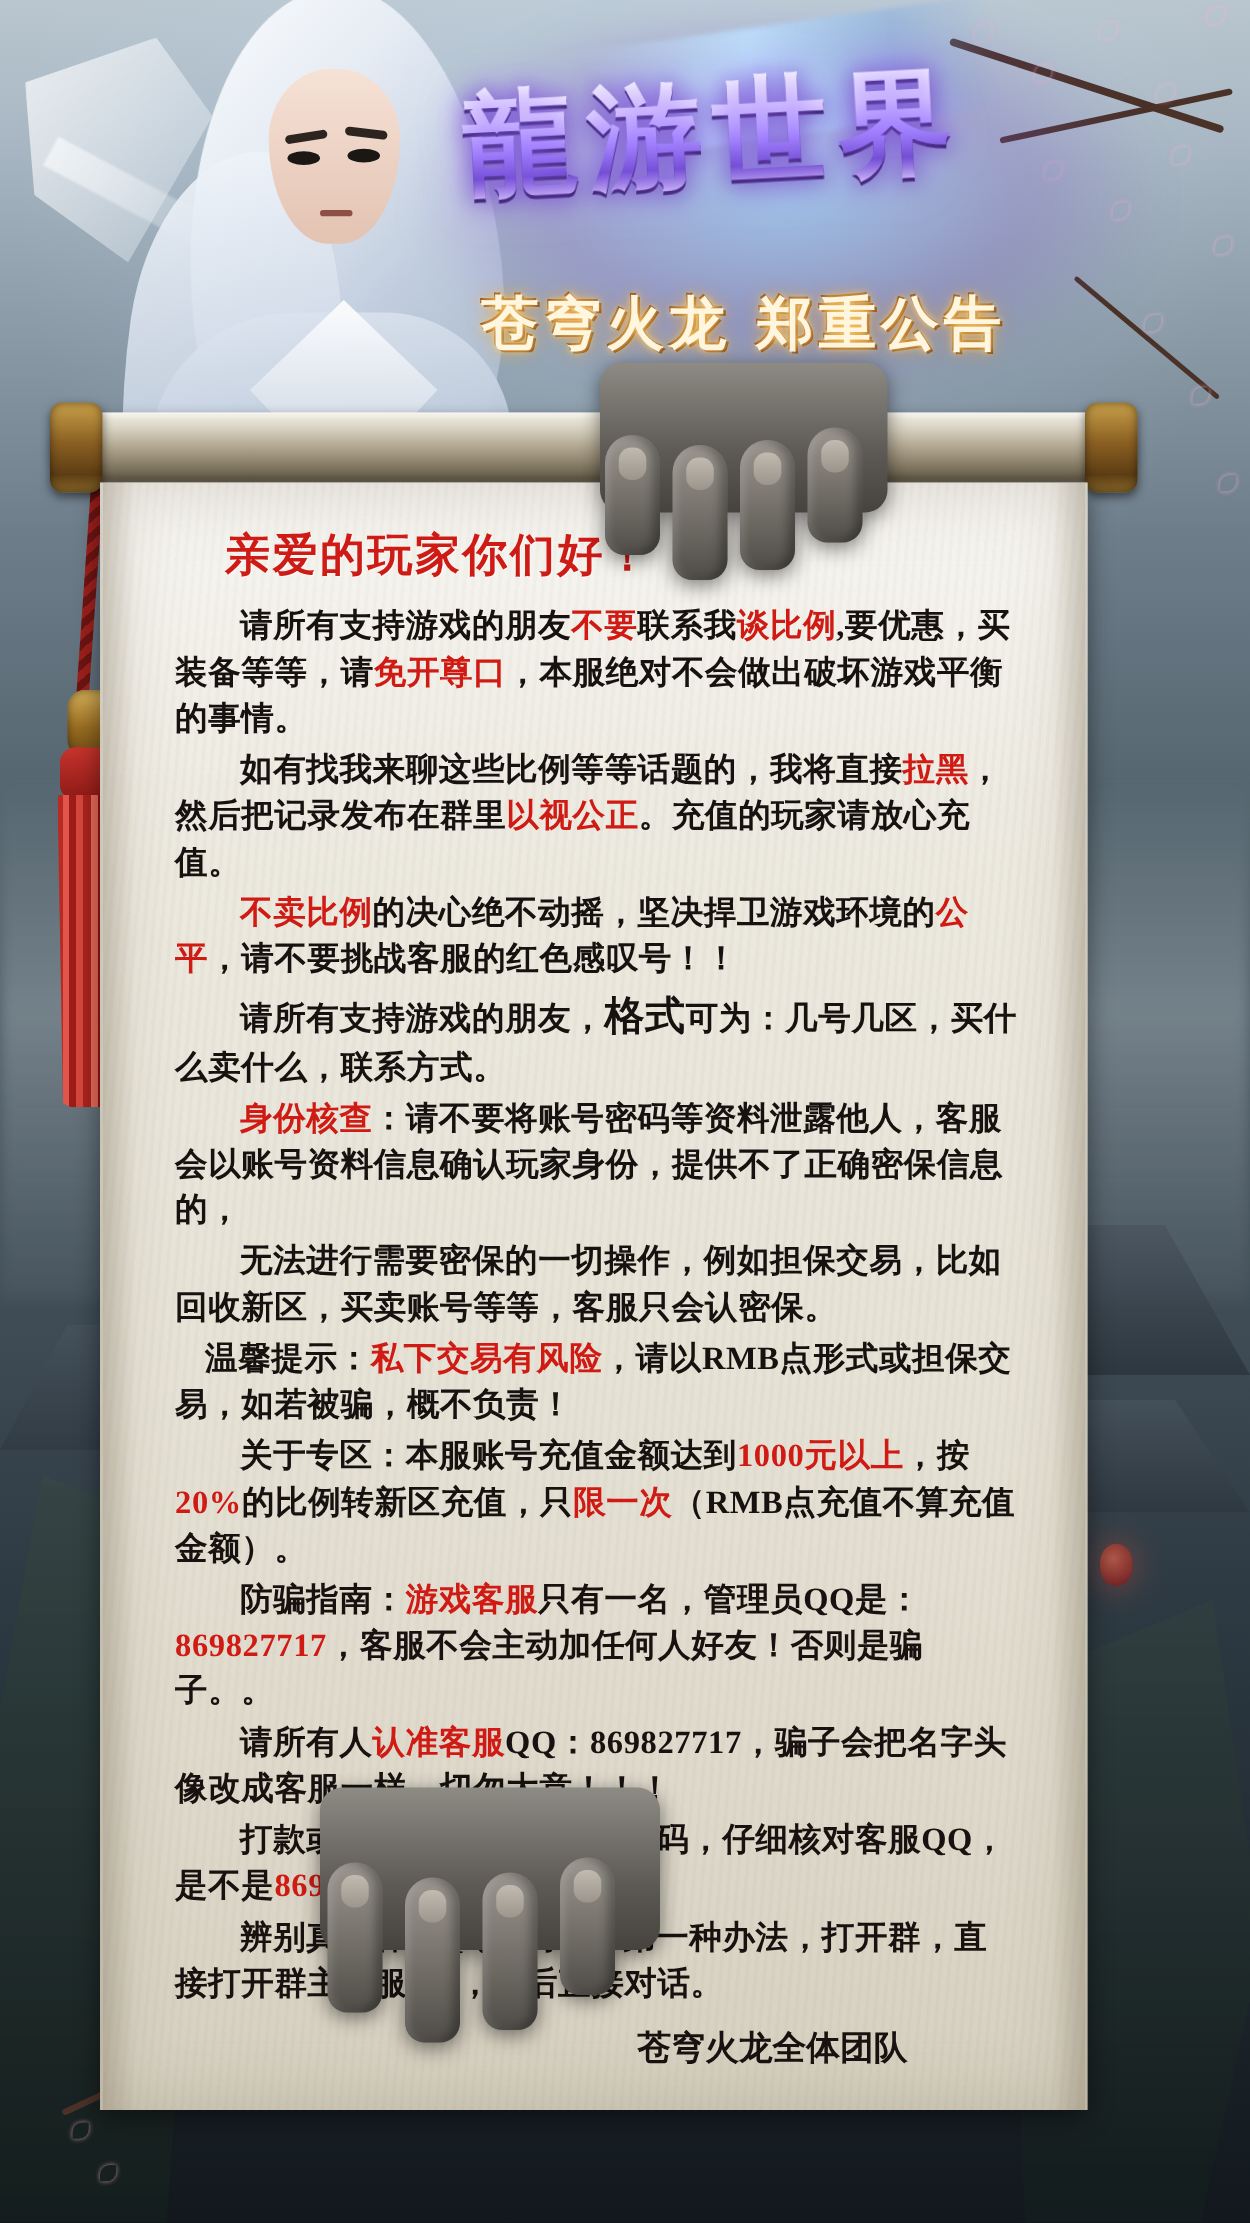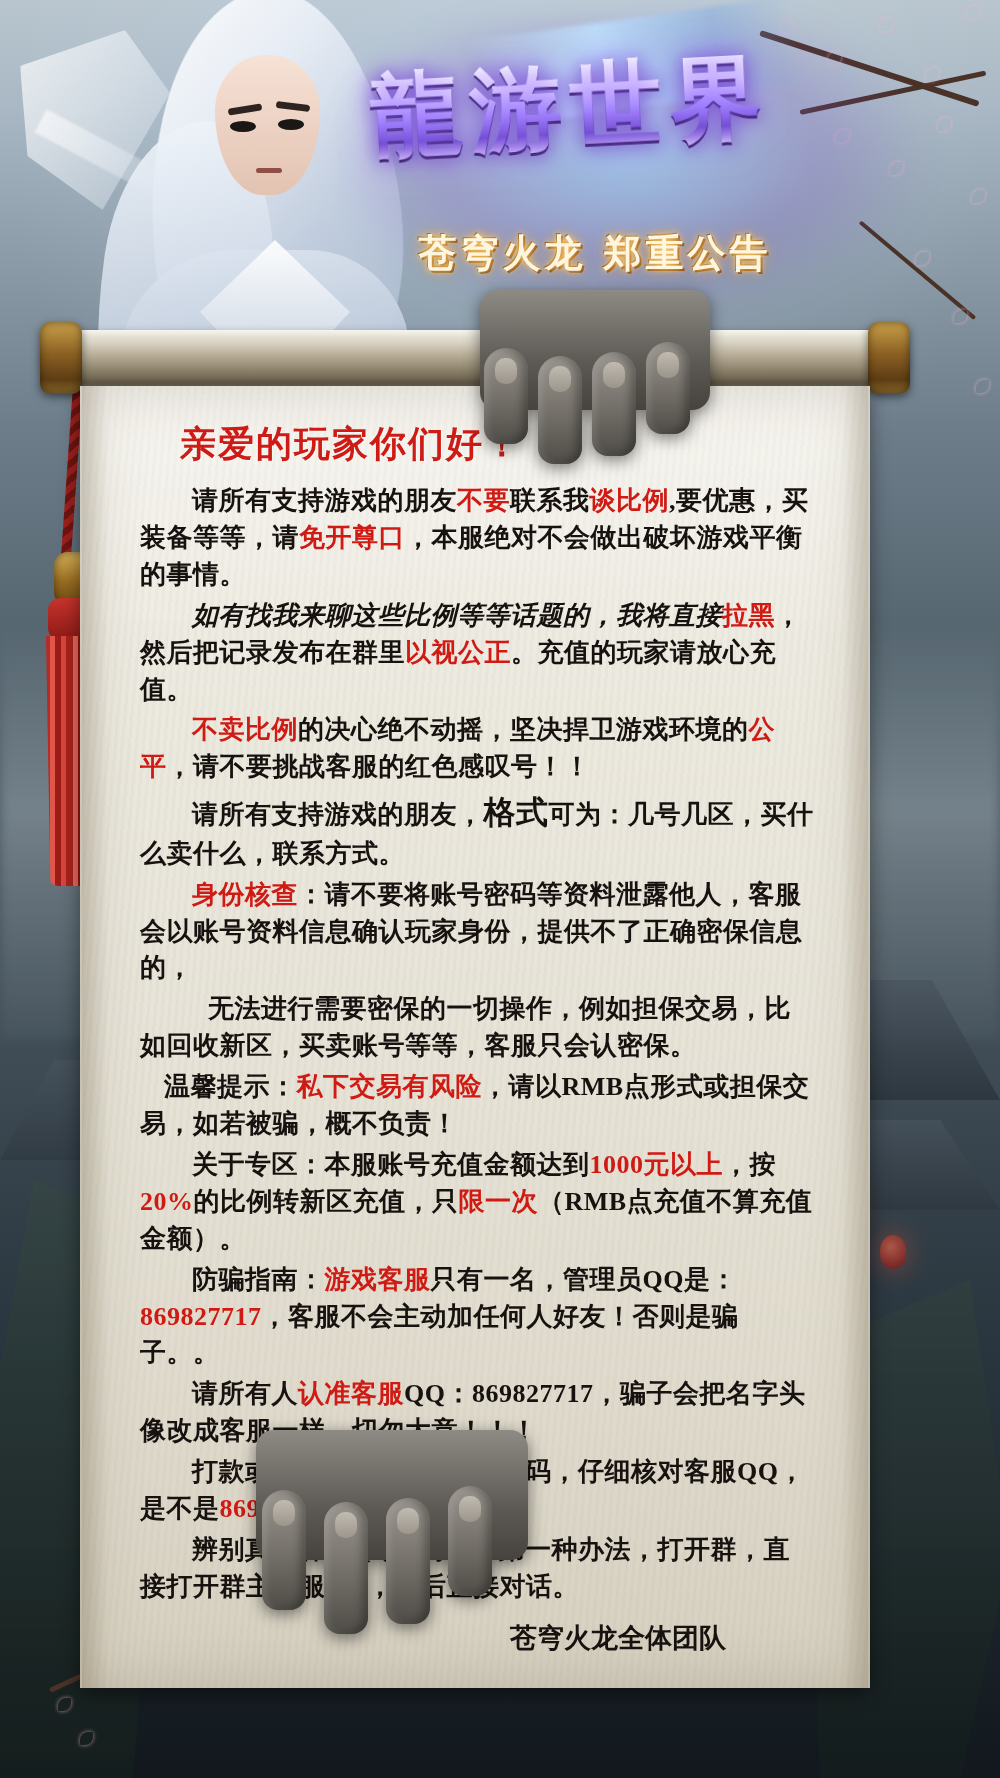--- a/index.html
+++ b/index.html
@@ -210,21 +210,21 @@
     filter: drop-shadow(0 3px 0 #3b1f6e) drop-shadow(0 0 14px rgba(170,130,255,.7));
     transform: rotate(-3deg);
   }
   .subtitle {
     position: absolute;
     left: 380px; top: 228px;
     width: 430px;
     text-align: center;
     font-family: "DejaVu Serif", "Liberation Serif", serif;
     font-weight: bold;
-    font-size: 38px;
+    font-size: 46px;
     letter-spacing: 4px;
     color: #fff6e0;
     text-shadow:
       0 0 6px #ffd37a,
       0 0 14px rgba(255,170,40,.85),
       2px 2px 0 #7a3c0a,
       -1px -1px 0 #7a3c0a;
   }
 
   
@@ -438,25 +438,25 @@
     <div class="knot"></div>
     <div class="fringe"></div>
   </div>
 
   <div class="scroll-wrap">
     <div class="scroll-rod top"></div>
     <div class="scroll-body">
       <div class="greeting">亲爱的玩家你们好！</div>
       <div id="paragraphs">
           <p class="para"><span style="color: rgb(23, 18, 15);">请所有支持游戏的朋友</span><span style="color: rgb(208, 26, 20);">不要</span><span style="color: rgb(23, 18, 15);">联系我</span><span style="color: rgb(208, 26, 20);">谈比例</span><span style="color: rgb(23, 18, 15);">,要优惠，买装备等等，请</span><span style="color: rgb(208, 26, 20);">免开尊口</span><span style="color: rgb(23, 18, 15);">，本服绝对不会做出破坏游戏平衡的事情。</span></p>
-          <p class="para"><span style="color: rgb(23, 18, 15); font-style: italic;">如有找我来聊这些比例等等话题的，我将直接</span><span style="color: rgb(208, 26, 20);">拉黑</span><span style="color: rgb(23, 18, 15);">，然后把记录发布在群里</span><span style="color: rgb(208, 26, 20);">以视公正</span><span style="color: rgb(23, 18, 15);">。充值的玩家请放心充值。</span></p>
+          <p class="para"><span style="color: rgb(23, 18, 15);">如有找我来聊这些比例等等话题的，我将直接</span><span style="color: rgb(208, 26, 20);">拉黑</span><span style="color: rgb(23, 18, 15);">，然后把记录发布在群里</span><span style="color: rgb(208, 26, 20);">以视公正</span><span style="color: rgb(23, 18, 15);">。充值的玩家请放心充值。</span></p>
           <p class="para"><span style="color: rgb(208, 26, 20);">不卖比例</span><span style="color: rgb(23, 18, 15);">的决心绝不动摇，坚决捍卫游戏环境的</span><span style="color: rgb(208, 26, 20);">公平</span><span style="color: rgb(23, 18, 15);">，请不要挑战客服的红色感叹号！！</span></p>
           <p class="para"><span style="color: rgb(23, 18, 15);">请所有支持游戏的朋友，</span><span style="color: rgb(23, 18, 15); font-size: 32px;">格式</span><span style="color: rgb(23, 18, 15);">可为：几号几区，买什么卖什么，联系方式。</span></p>
           <p class="para"><span style="color: rgb(208, 26, 20); margin-top: 30px;">身份核查</span><span style="color: rgb(23, 18, 15);">：请不要将账号密码等资料泄露他人，客服会以账号资料信息确认玩家身份，提供不了正确密保信息的，</span></p>
-          <p class="para"><span style="color: rgb(23, 18, 15); margin-left: 16px;">无法进行需要密保的一切操作，例如担保交易，比如回收新区，买卖账号等等，客服只会认密保。</span></p>
+          <p class="para"><span style="color: rgb(23, 18, 15);">无法进行需要密保的一切操作，例如担保交易，比如回收新区，买卖账号等等，客服只会认密保。</span></p>
           <p class="para noindent"><span style="color: rgb(23, 18, 15); margin-left: 24px;">温馨提示：</span><span style="color: rgb(208, 26, 20);">私下交易有风险</span><span style="color: rgb(23, 18, 15);">，请以RMB点形式或担保交易，如若被骗，概不负责！</span></p>
           <p class="para"><span style="color: rgb(23, 18, 15);">关于专区：本服账号充值金额达到</span><span style="color: rgb(208, 26, 20);">1000元以上</span><span style="color: rgb(23, 18, 15);">，按</span><span style="color: rgb(208, 26, 20);">20%</span><span style="color: rgb(23, 18, 15);">的比例转新区充值，只</span><span style="color: rgb(208, 26, 20);">限一次</span><span style="color: rgb(23, 18, 15);">（RMB点充值不算充值金额）。</span></p>
           <p class="para"><span style="color: rgb(23, 18, 15);">防骗指南：</span><span style="color: rgb(208, 26, 20);">游戏客服</span><span style="color: rgb(23, 18, 15);">只有一名，管理员QQ是：</span><span style="color: rgb(208, 26, 20);">869827717</span><span style="color: rgb(23, 18, 15);">，客服不会主动加任何人好友！否则是骗子。。</span></p>
           <p class="para"><span style="color: rgb(23, 18, 15);">请所有人</span><span style="color: rgb(208, 26, 20);">认准客服</span><span style="color: rgb(23, 18, 15);">QQ：869827717，骗子会把名字头像改成客服一样，切勿大意！！！</span></p>
           <p class="para"><span style="color: rgb(23, 18, 15);">打款或拉担保请一定清QQ号码，仔细核对客服QQ，是不是</span><span style="color: rgb(208, 26, 20);">869827717</span></p>
           <p class="para"><span style="color: rgb(23, 18, 15);">辨别真假客服QQ很简单，第一种办法，打开群，直接打开群主客服QQ，然后直接对话。</span></p>
         </div>
       <div class="sign">苍穹火龙全体团队</div>
 
     </div>

